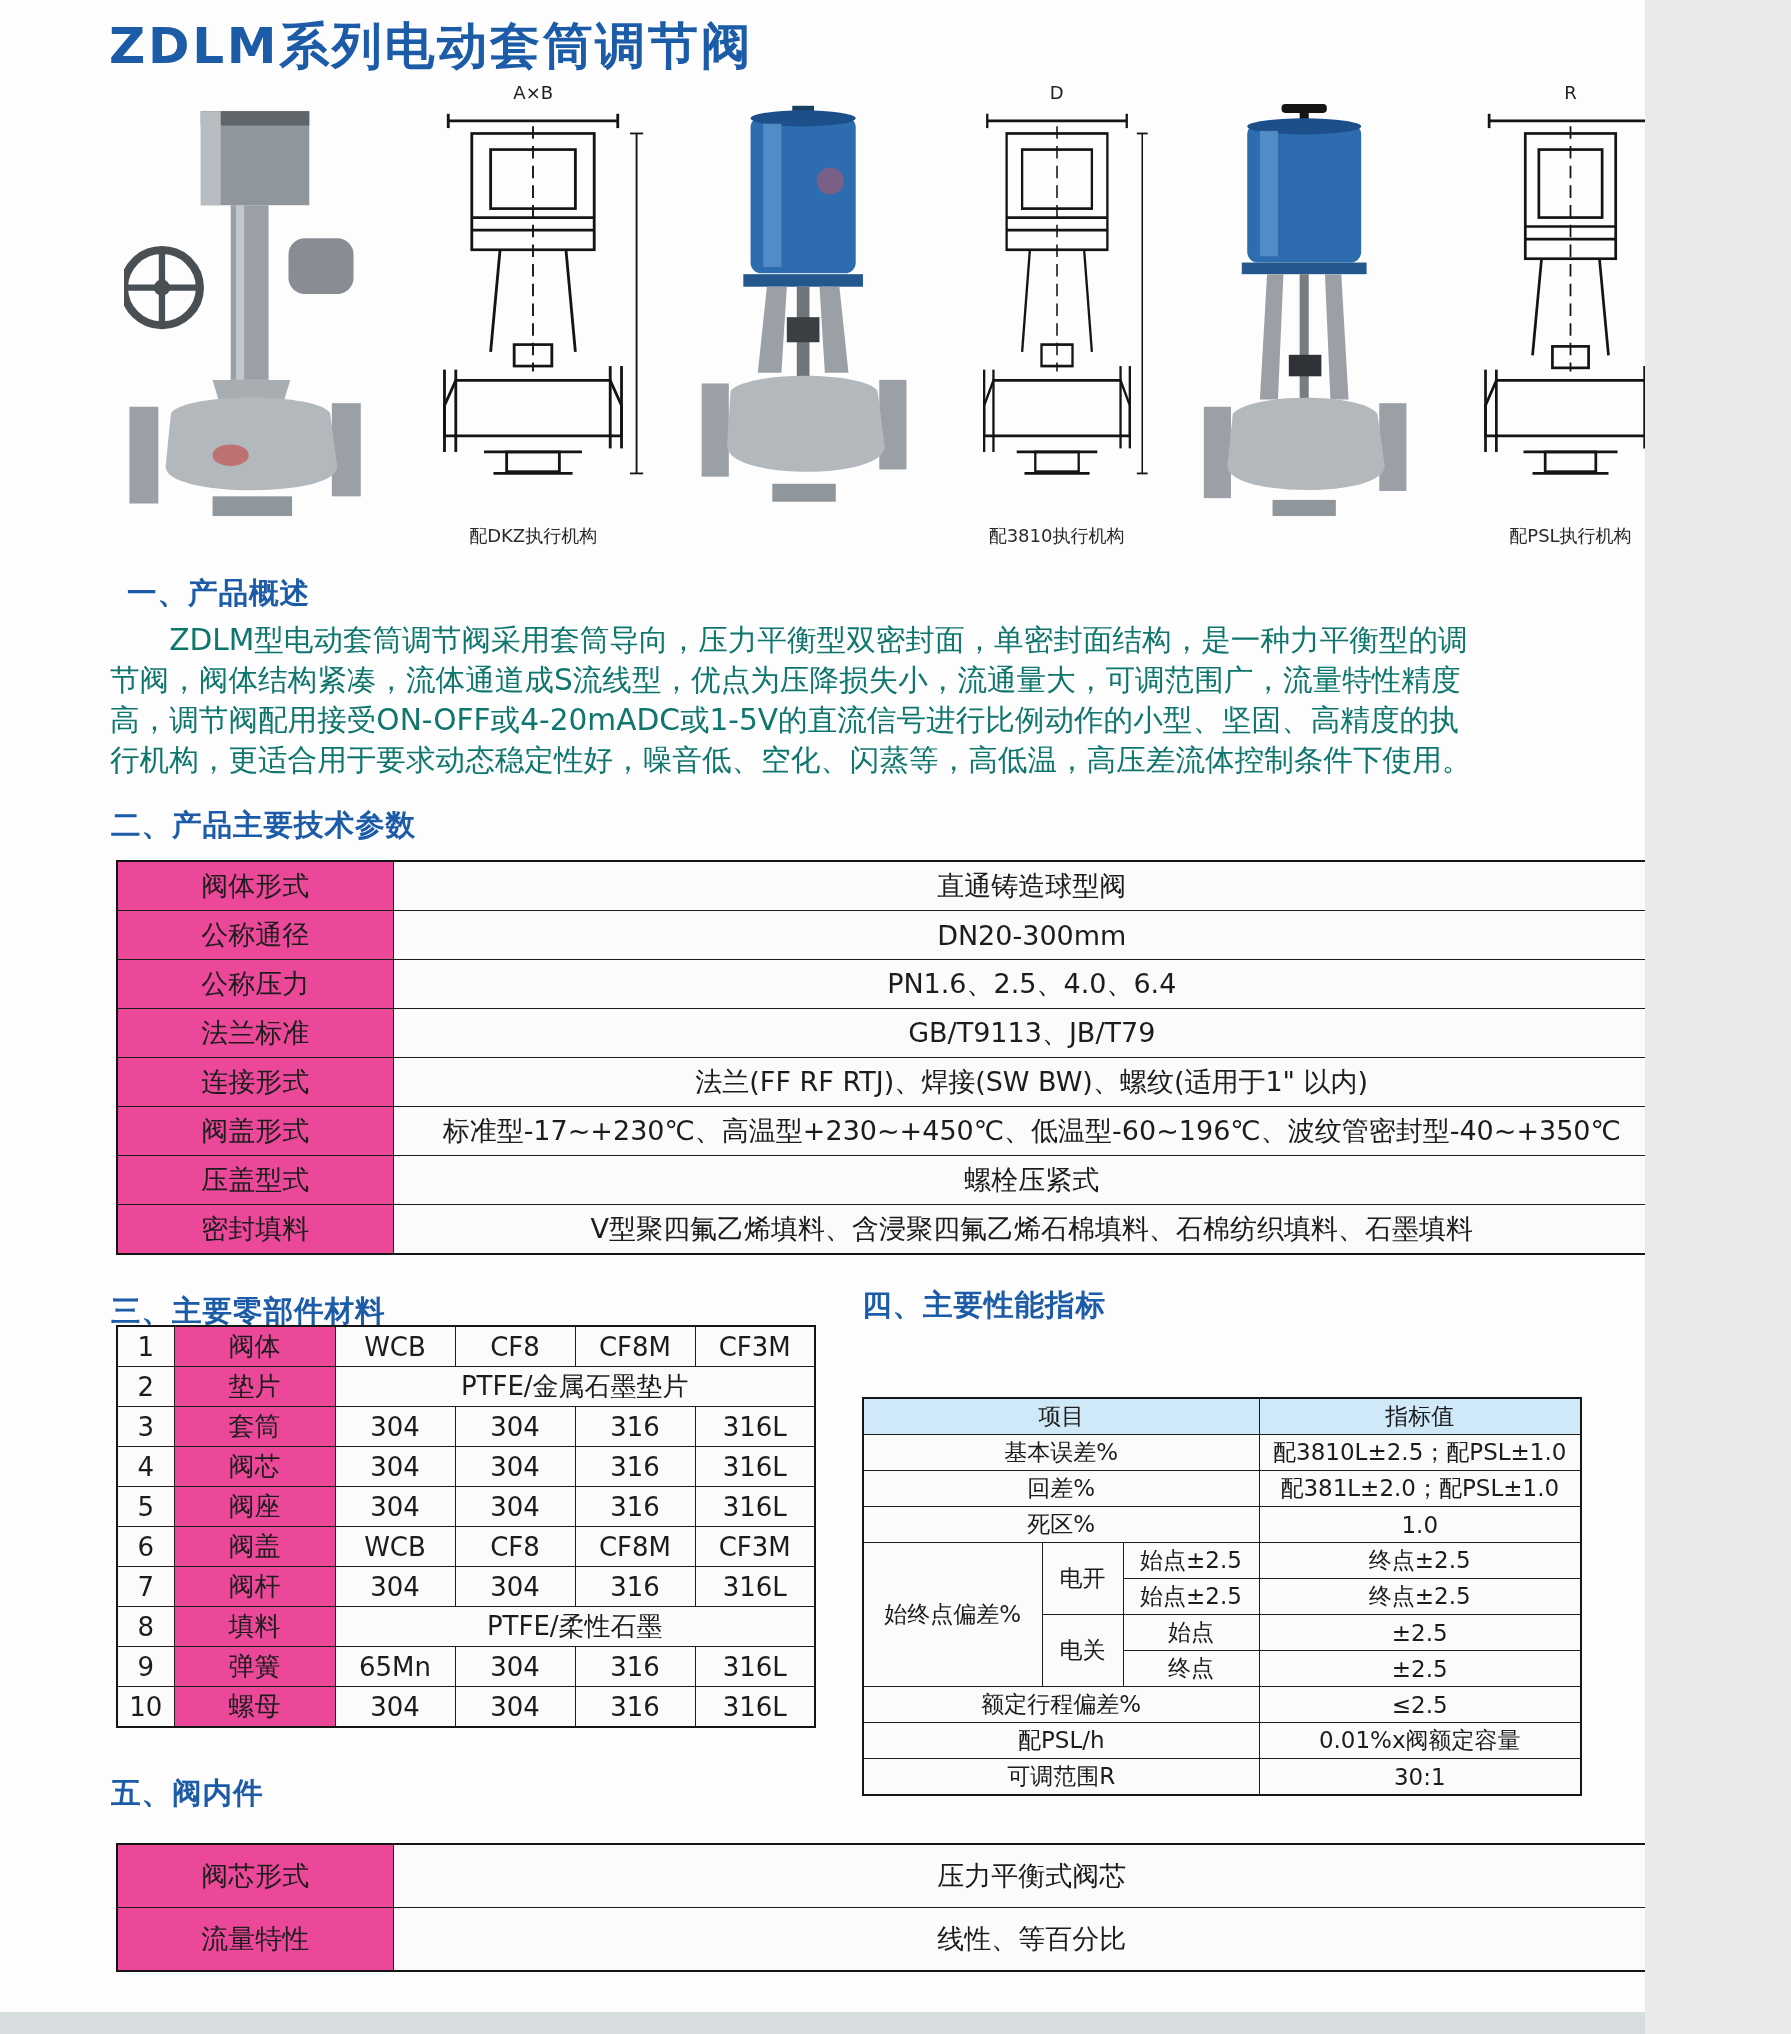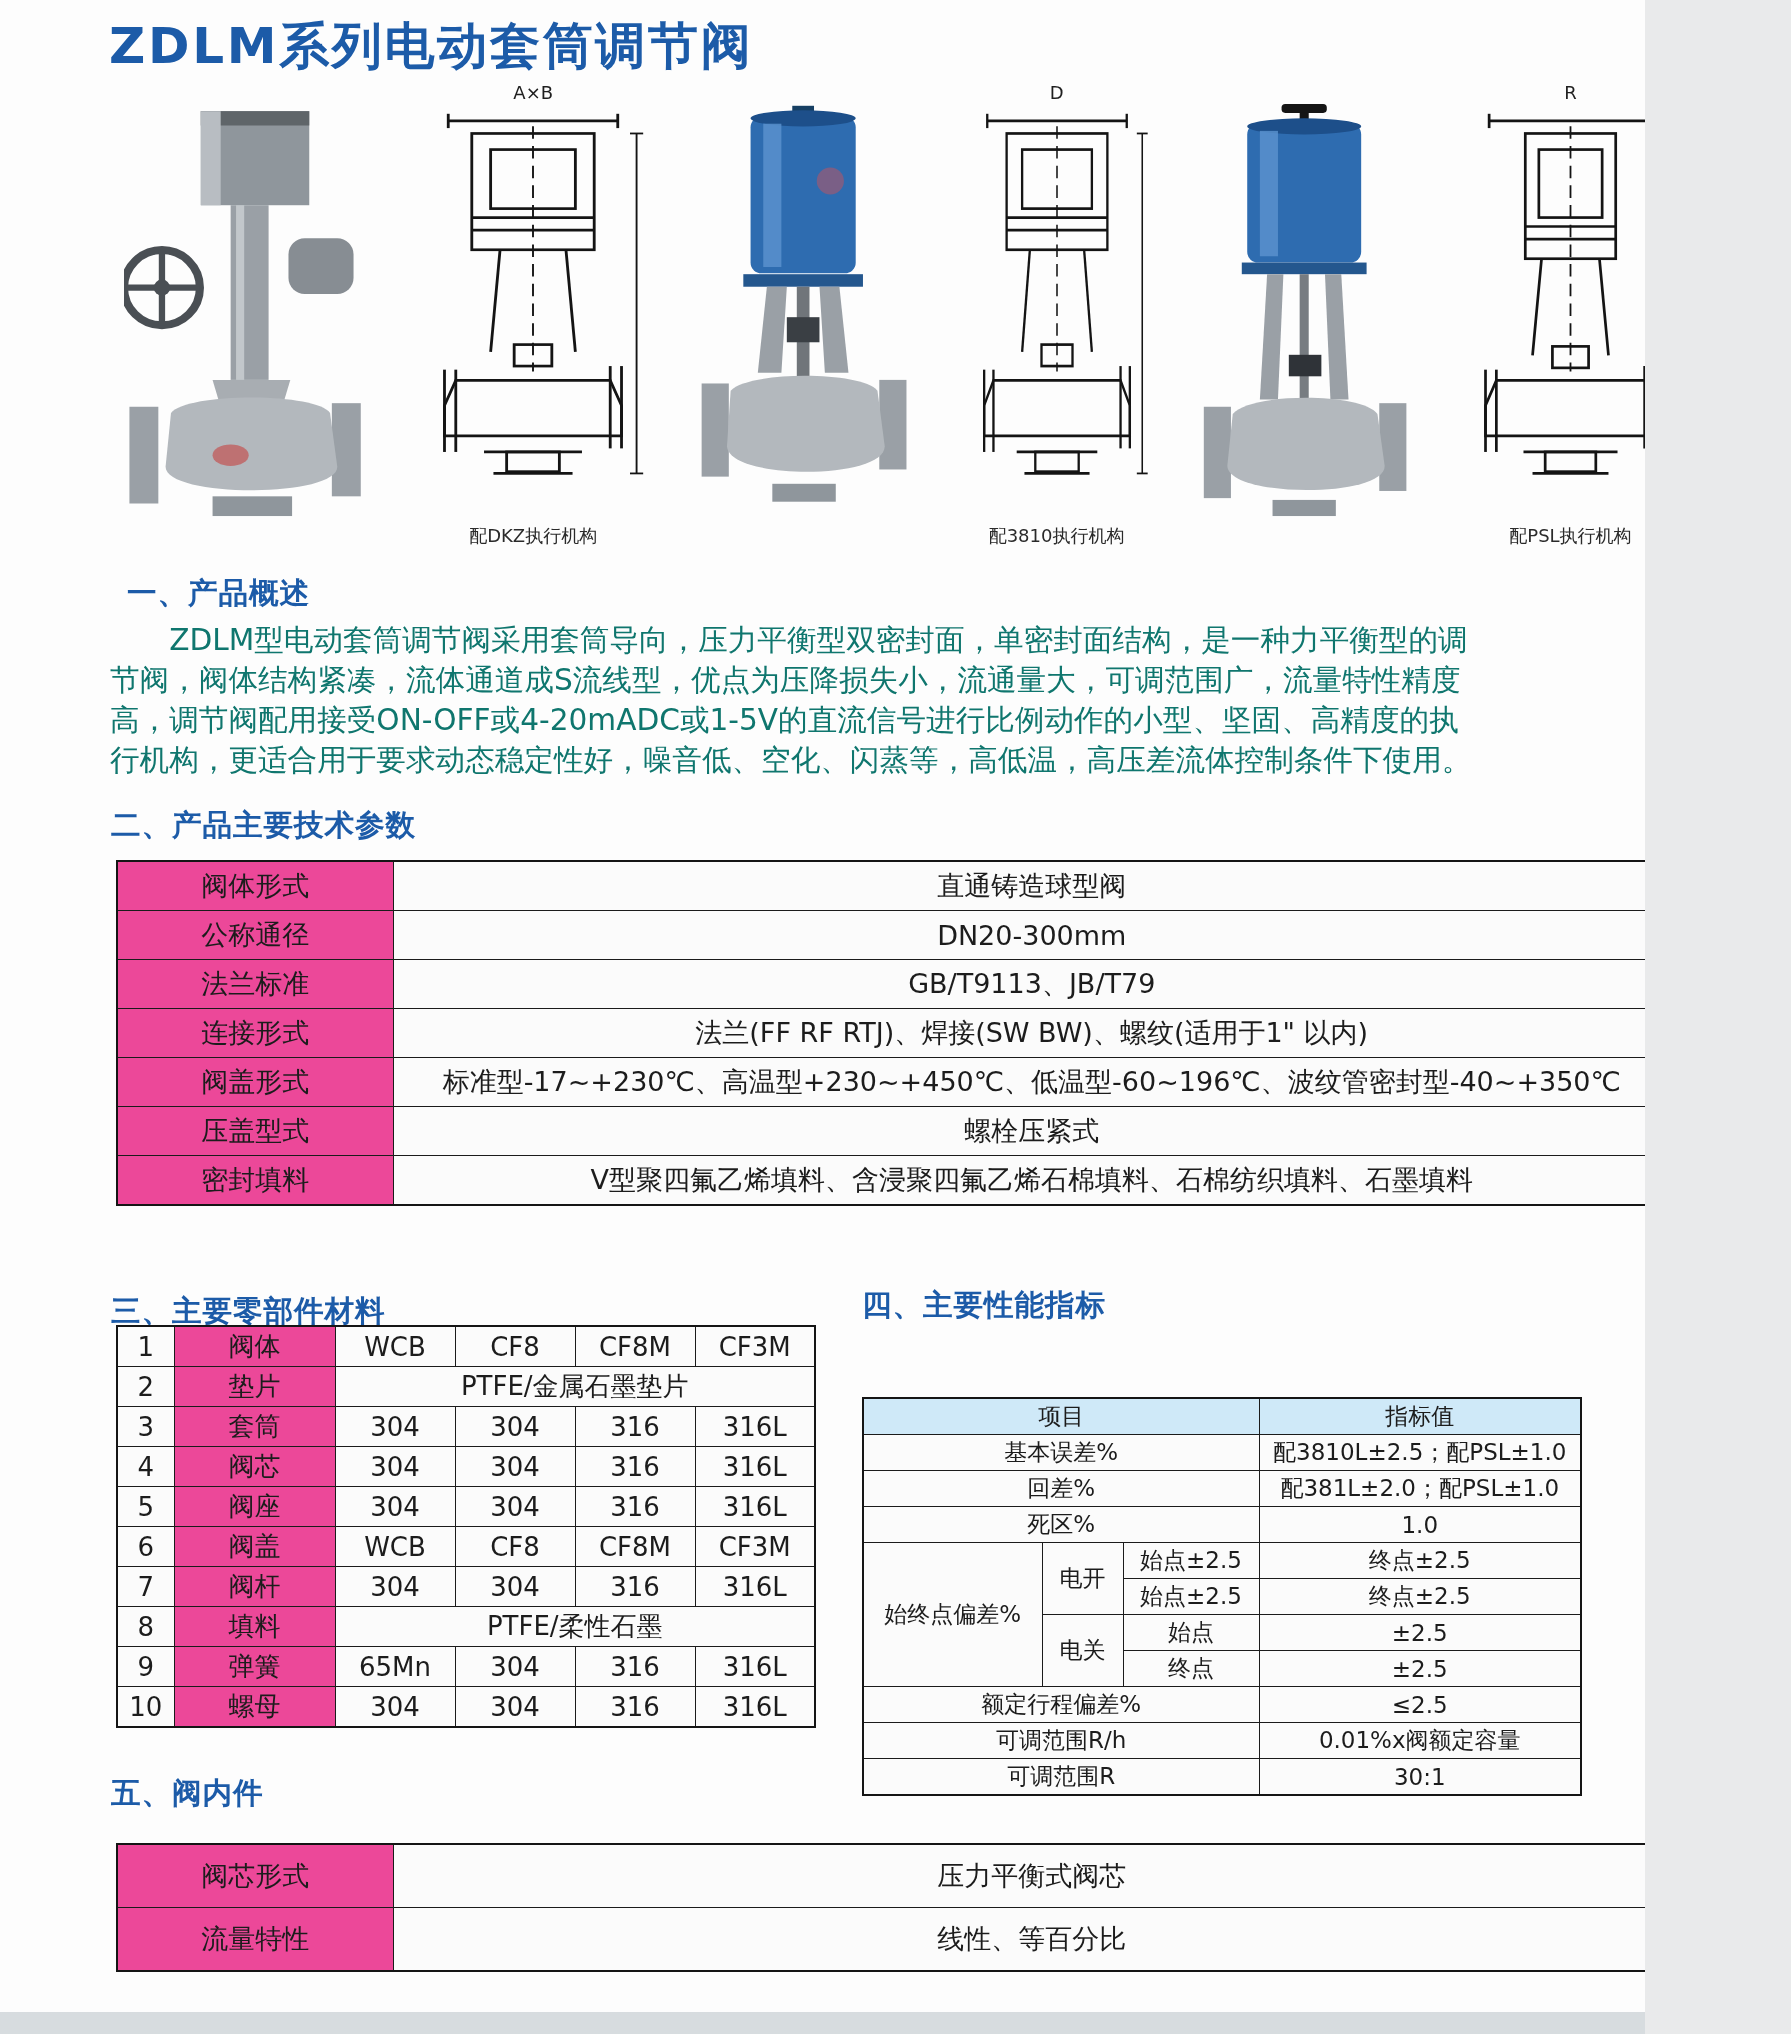--- a/index.html
+++ b/index.html
@@ -221,20 +221,24 @@
     <tbody>
         <tr>
           <td class="lab">阀体形式</td>
           <td>直通铸造球型阀</td>
         </tr>
     <tr>
           <td class="lab">公称通径</td>
           <td>DN20-300mm</td>
         </tr>
     <tr>
+          <td class="lab">公称压力</td>
+          <td>PN1.6、2.5、4.0、6.4</td>
+        </tr>
+    <tr>
           <td class="lab">法兰标准</td>
           <td>GB/T9113、JB/T79</td>
         </tr>
     <tr>
           <td class="lab">连接形式</td>
           <td>法兰(FF RF RTJ)、焊接(SW BW)、螺纹(适用于1" 以内)</td>
         </tr>
     <tr>
           <td class="lab">阀盖形式</td>
           <td>标准型-17~+230℃、高温型+230~+450℃、低温型-60~196℃、波纹管密封型-40~+350℃</td>
@@ -380,21 +384,21 @@
     </tr>
     <tr>
       <td>终点</td>
       <td>±2.5</td>
     </tr>
     <tr>
           <td colspan="3">额定行程偏差%</td>
           <td>≤2.5</td>
         </tr>
     <tr>
-          <td colspan="3">可调范围R/h</td>
+          <td colspan="3">配PSL/h</td>
           <td>0.01%x阀额定容量</td>
         </tr>
     <tr>
           <td colspan="3">可调范围R</td>
           <td>30:1</td>
         </tr>
   </tbody>
     </table>
 
   <div class="h" id="h5">五、阀内件</div>

